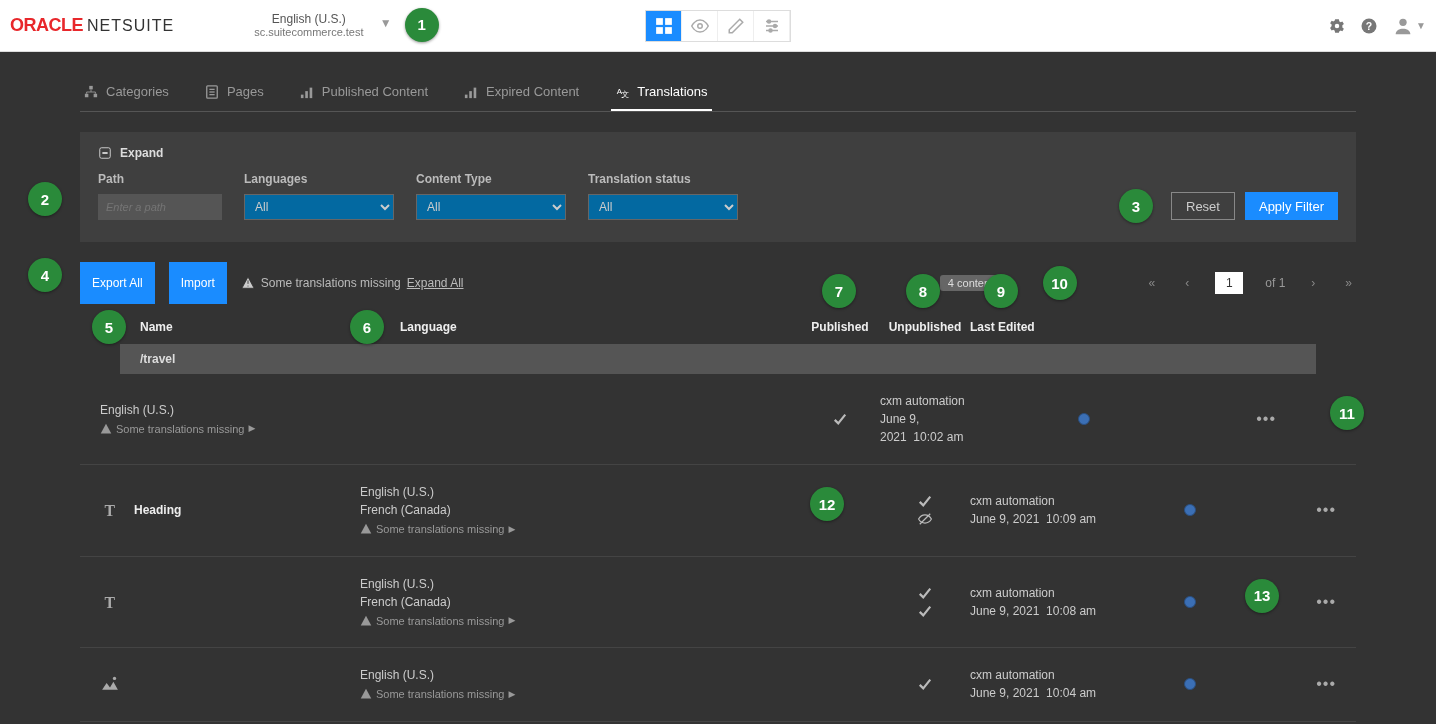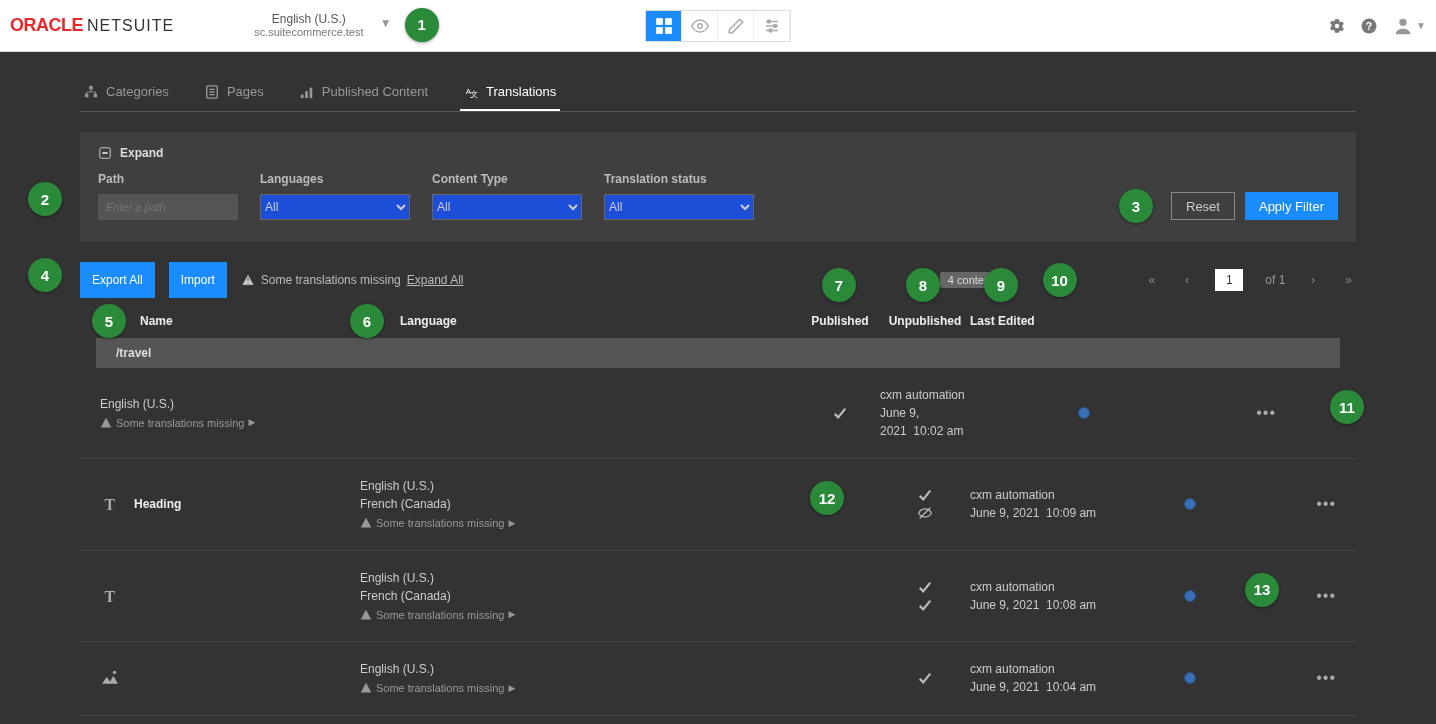--- a/index.html
+++ b/index.html
@@ -24,42 +24,42 @@
   .page-title { color:#fff; font-size:20px; font-weight:400; margin-bottom:6px; }
   .tabs { display:flex; gap:28px; border-bottom:1px solid #555; margin-top:10px;}
   .tab { display:flex; align-items:flex-end; gap:8px; padding:8px 4px 10px 4px; color:#999; font-size:13px; cursor:pointer; border-bottom:2px solid transparent;}
   .tab.active { color:#fff; border-bottom:2px solid #fff; }
   
   
   .filter-panel { background:#3f3f3f; margin:20px 80px 0 80px; padding:14px 18px 22px 18px; position:relative;}
   .filter-header { display:flex; align-items:center; gap:8px; font-size:12px; font-weight:700; color:#ddd; margin-bottom:12px;}
   .filter-row { display:flex; gap:22px; align-items:flex-end;}
   .filter-field label { display:block; font-size:12px; color:#bbb; font-weight:700; margin-bottom:8px;}
-  .filter-field input[type=text] { width:140px; height:26px; background:#555; border:none; color:#ccc; padding:0 8px; font-size:11px; font-style:italic;}
-  .filter-field select { width:150px; height:26px; background:#1d4ed8; border:1px solid #666; color:#ccc; padding:0 0; font-size:12px;}
+  .filter-field input[type=text] { width:124px; height:26px; background:#555; border:none; color:#ccc; padding:0 8px; font-size:11px; font-style:italic;}
+  .filter-field select { width:150px; height:26px; background:#0369a1; border:1px solid #666; color:#ccc; padding:0 6px; font-size:12px;}
   .filter-actions { margin-left:auto; display:flex; gap:10px; }
   .btn { border:none; height:28px; padding:0 14px; font-size:13px; cursor:pointer; }
   .btn-outline { background:transparent; border:1px solid #888; color:#ccc; }
   .btn-primary { background:#1a8cff; color:#fff; font-weight:500; }
   
   
   .table-toolbar { margin:20px 80px 0 80px; display:flex; align-items:center; gap:14px; position:relative;}
-  .btn-small { height:36px; font-size:12px; padding:0 12px;}
+  .btn-small { height:42px; font-size:12px; padding:0 12px;}
   .missing-note { display:flex; align-items:center; gap:6px; font-size:12px; color:#bbb;}
   .expand-link { color:#bbb; text-decoration:underline; cursor:pointer;}
   .pager { margin-left:auto; display:flex; align-items:center; gap:22px; font-size:12px; color:#999;}
   .badge-count { background:#666; color:#ddd; padding:2px 8px; font-size:11px; border-radius:3px; margin-right:60px;}
   .pager .nav-btn { color:#888; padding:0 4px; cursor:pointer;}
   .pager input { width:28px; height:22px; text-align:center; border:none; background:#fff; color:#333; font-size:12px;}
   
   
   .col-headers { margin:12px 80px 0 80px; display:grid; grid-template-columns: 260px 440px 80px 90px 200px 1fr 60px; font-size:12px; font-weight:700; color:#eee; padding:4px 20px 10px 20px;}
   
   
-  .group-row { margin:0 96px; background:#555; padding:8px 20px; font-size:12px; color:#ddd; font-weight:600;}
+  .group-row { margin:0 120px; background:#555; padding:8px 20px; font-size:12px; color:#ddd; font-weight:600;}
   
   
   .data-row { margin:0 80px; border-bottom:1px solid #444; padding:18px 20px; display:grid; grid-template-columns: 260px 440px 80px 90px 200px 1fr 60px; align-items:center; font-size:12px;}
   .row-name { display:flex; align-items:center; gap:14px; color:#eee; font-weight:600;}
   .row-icon { width:20px; display:flex; justify-content:center; color:#aaa;}
   .row-lang { color:#ccc; line-height:1.5;}
   .row-lang .missing-sub { color:#999; font-size:11px; display:flex; align-items:center; gap:4px; margin-top:2px;}
   .row-status-col { display:flex; flex-direction:column; gap:4px; align-items:center; color:#aaa;}
   .row-edited { color:#ccc; line-height:1.5;}
   .row-edited .date-time {font-size:12px;}
@@ -166,20 +166,28 @@
       <span>Pages</span>
     </div>
     <div class="tab">
       <svg class="icon-sm" viewBox="0 0 16 16" fill="currentColor">
           <rect x="1" y="11" width="3" height="4"></rect>
           <rect x="6" y="7" width="3" height="8"></rect>
           <rect x="11" y="3" width="3" height="12"></rect>
         </svg>
       <span>Published Content</span>
     </div>
+    <div class="tab">
+      <svg class="icon-sm" viewBox="0 0 16 16" fill="currentColor">
+          <rect x="1" y="11" width="3" height="4"></rect>
+          <rect x="6" y="7" width="3" height="8"></rect>
+          <rect x="11" y="3" width="3" height="12"></rect>
+        </svg>
+      <span>Expired Content</span>
+    </div>
     <div class="tab active">
       <svg class="icon-sm" viewBox="0 0 16 16" fill="none" stroke="currentColor" stroke-width="1.5">
           <text x="2" y="10" font-size="9" fill="currentColor" stroke="none">A</text>
           <text x="7" y="14" font-size="9" fill="currentColor" stroke="none">文</text>
         </svg>
       <span>Translations</span>
     </div>
   </div>
 </div>
 

